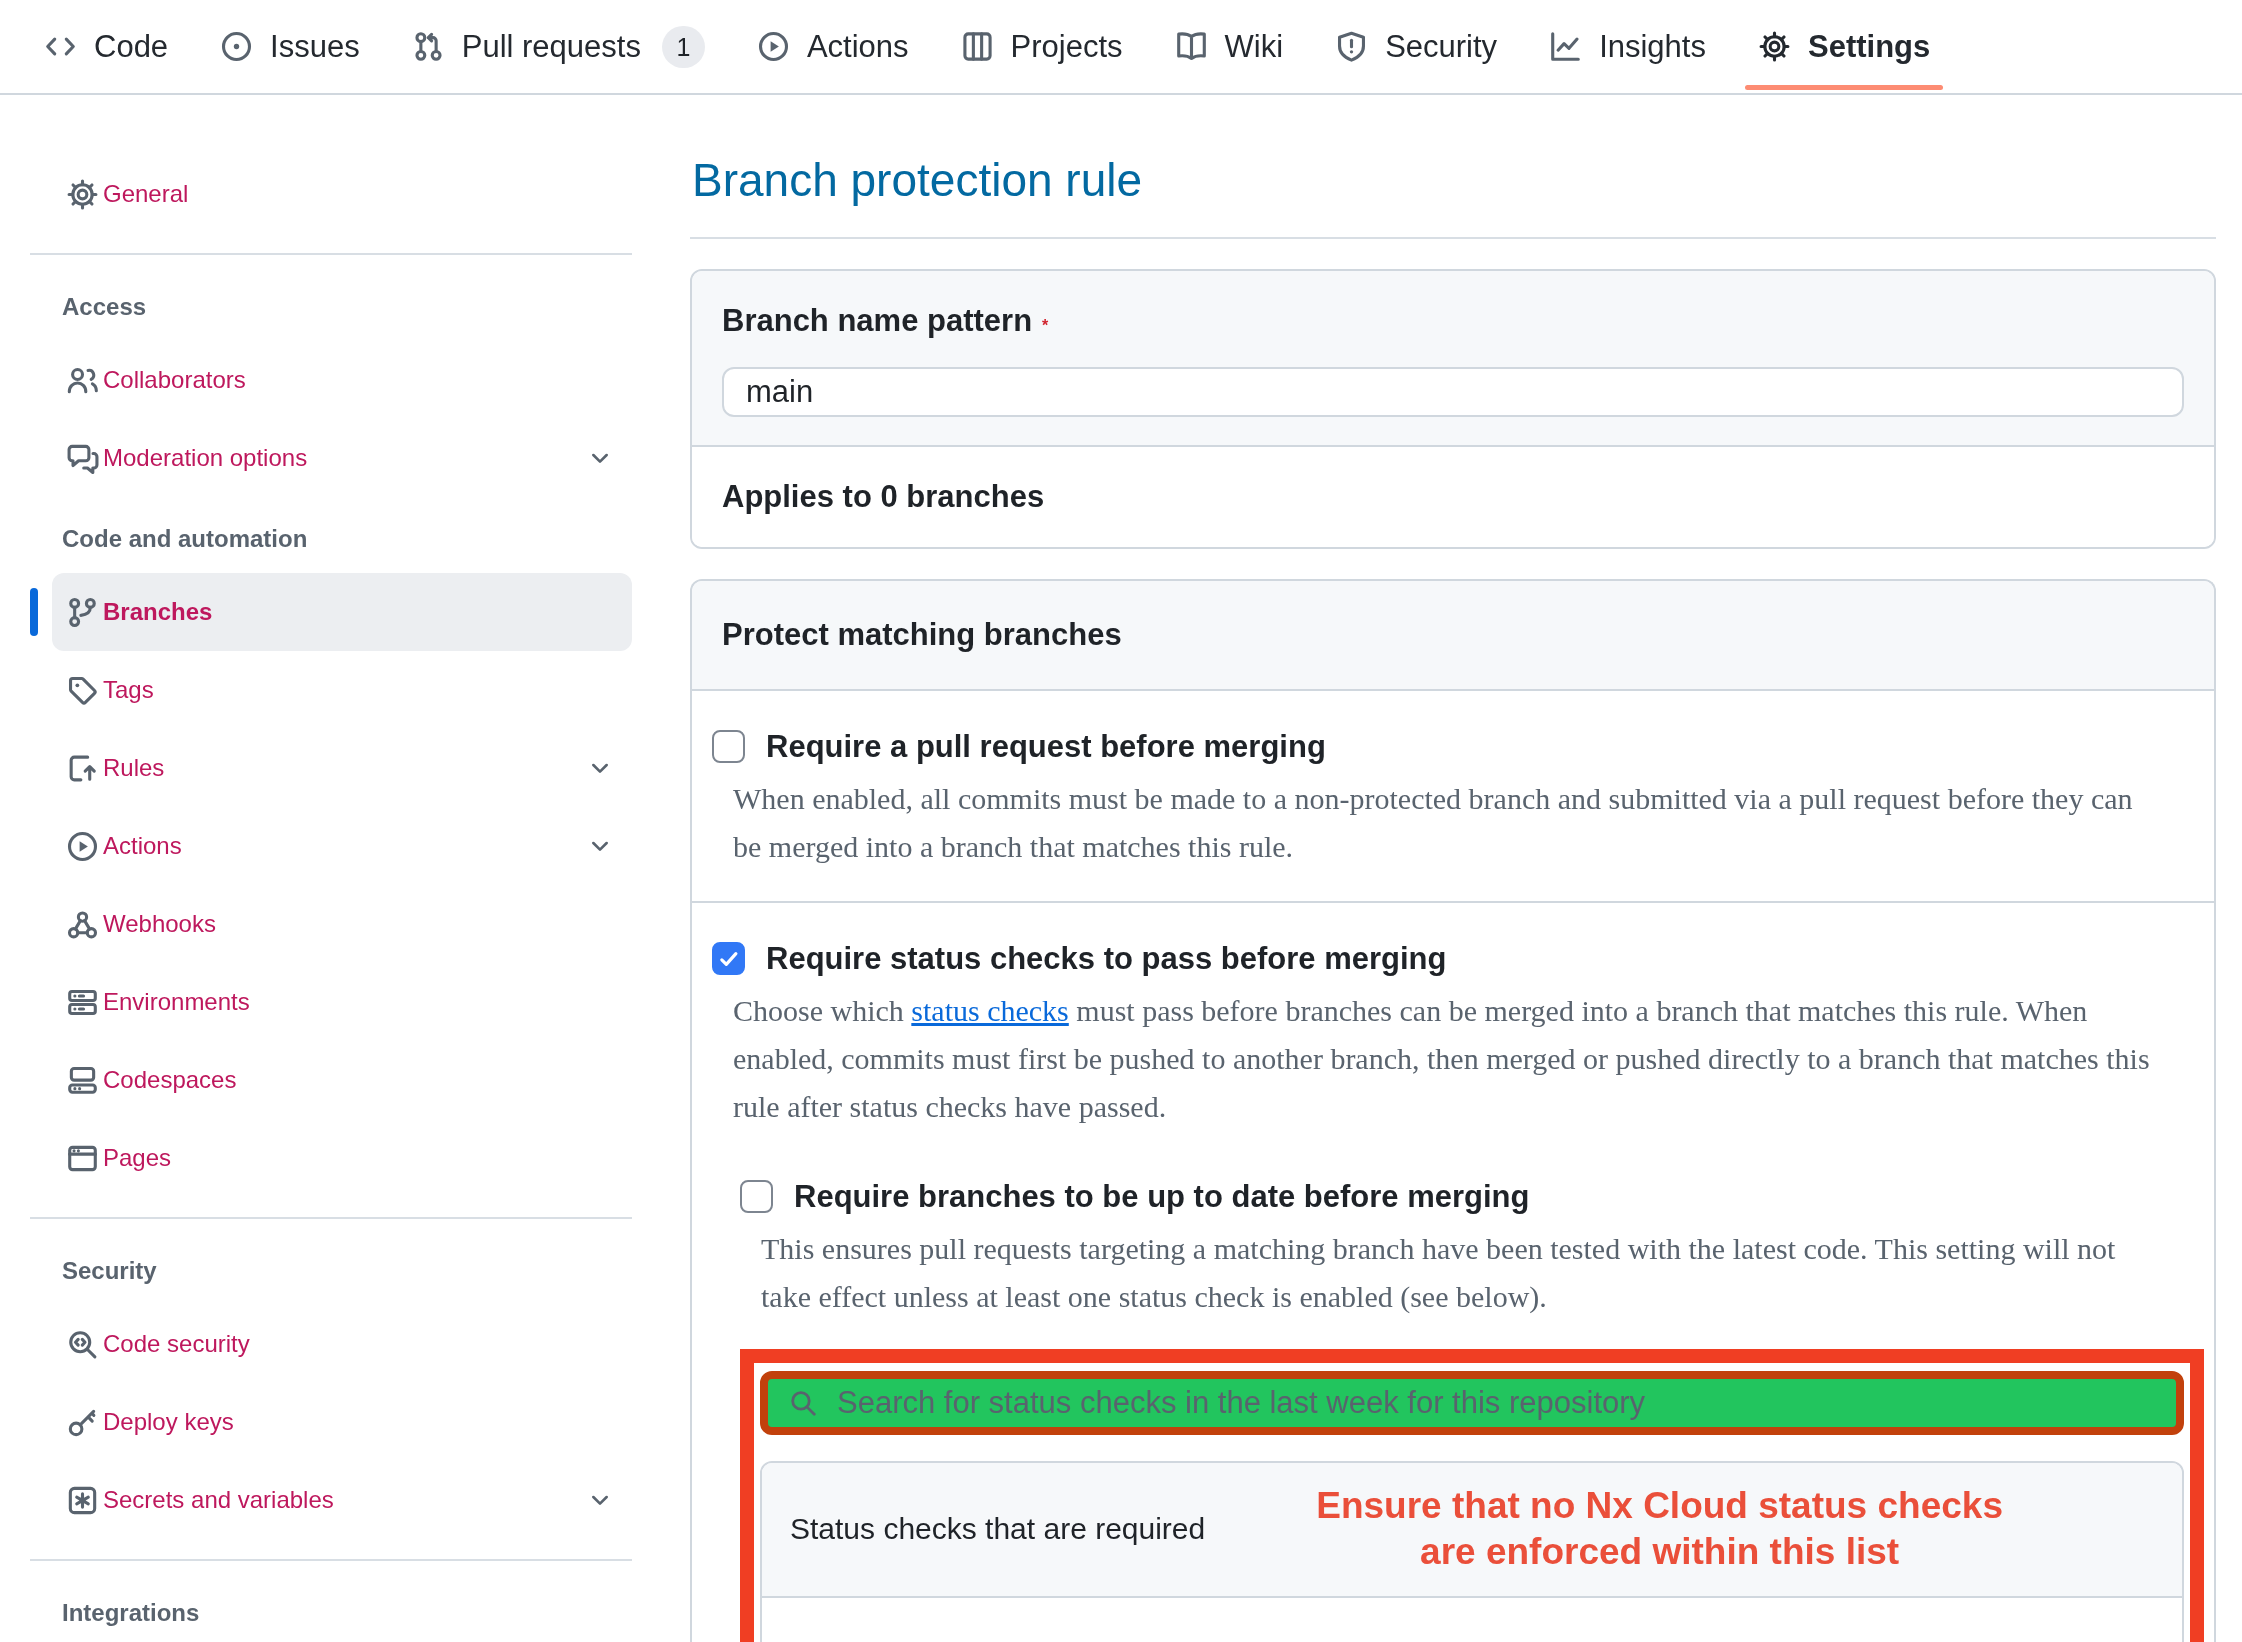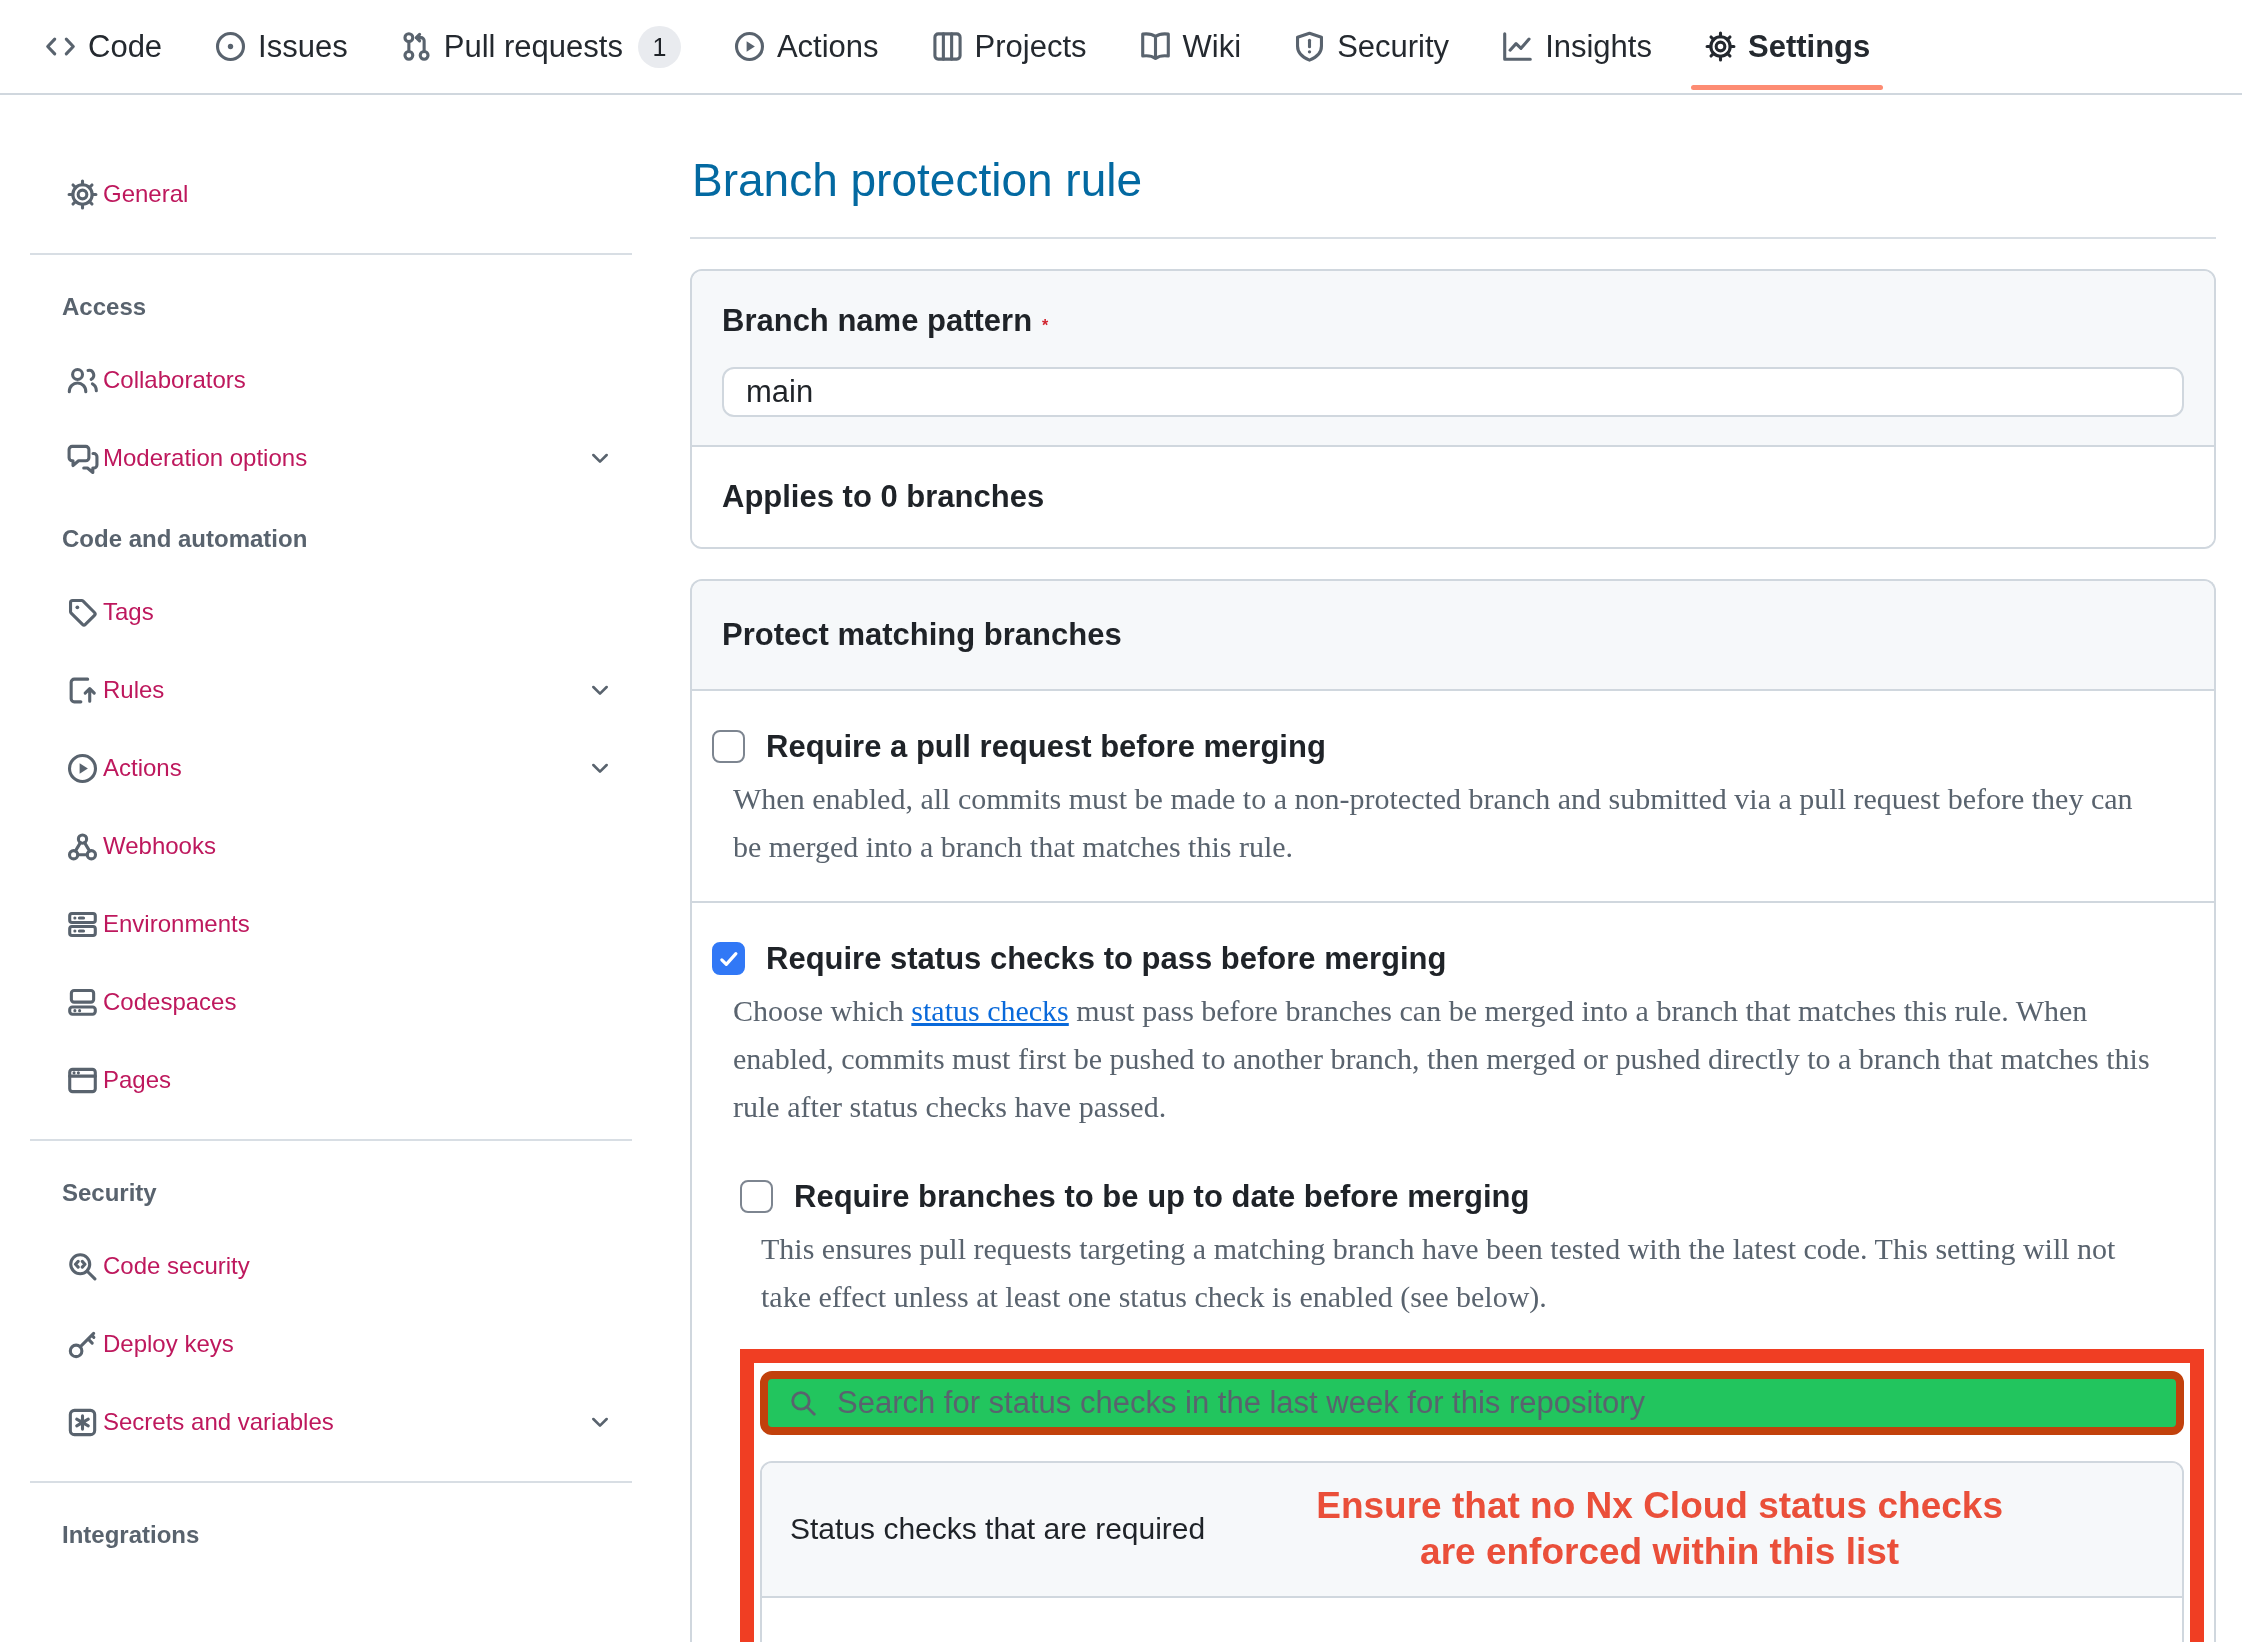--- a/index.html
+++ b/index.html
@@ -11,21 +11,21 @@
   html,body{margin:0;padding:0;}
   body{
     width:2242px;height:1642px;overflow:hidden;background:#fff;color:#1f2328;
     font-family:"Liberation Sans", sans-serif;
   }
   svg{display:block;}
   .ic{stroke:#59636e;fill:none;stroke-width:1.5;stroke-linecap:round;stroke-linejoin:round;}
   .ic-dark{stroke:#24292f;}
   
   .topnav{height:95px;border-bottom:2px solid #d0d7de;display:flex;align-items:center;padding:0 18px;}
-  .nav-item{position:relative;display:flex;align-items:center;gap:11px;height:93px;padding:0 15px;margin:0 11px;font-size:31px;color:#24292f;cursor:pointer;}
+  .nav-item{position:relative;display:flex;align-items:center;gap:17px;height:93px;padding:0 15px;margin:0 11px;font-size:31px;color:#24292f;cursor:pointer;}
   .nav-item .nicon svg{width:33px;height:33px;}
   .nav-item.selected{font-weight:700;}
   .nav-item.selected::after{content:"";position:absolute;left:2px;right:2px;bottom:3px;height:5px;border-radius:4px;background:var(--tab-underline);}
   .counter{margin-left:4px;background:#e9ebef;border-radius:24px;min-width:43px;height:42px;line-height:42px;text-align:center;font-size:25px;padding:0 8px;color:#1f2328;font-weight:400;}
   
   .layout{display:flex;align-items:flex-start;}
   
   .sidebar{width:658px;flex-shrink:0;padding:60px 0 0 30px;}
   .side-item{position:relative;display:flex;align-items:center;gap:4px;height:78px;margin-left:22px;margin-right:26px;padding:0 18px 0 14px;border-radius:12px;font-size:24px;color:#be185d;cursor:pointer;}
   .side-item .sicon svg{width:33px;height:33px;}
@@ -194,20 +194,31 @@
         </span>
       <span>Moderation options</span>
       <span class="chev">
           <svg viewBox="0 0 16 16" class="ic">
             <path d="M4.2 6.3L8 10.1l3.8-3.8"></path>
           </svg>
         </span>
     </div>
 
     <div class="side-header">Code and automation</div>
+    <div class="side-item selected">
+      <span class="sicon">
+          <svg viewBox="0 0 16 16" class="ic">
+            <circle cx="4.2" cy="3.6" r="1.9"></circle>
+            <circle cx="11.8" cy="3.6" r="1.9"></circle>
+            <circle cx="4.2" cy="12.4" r="1.9"></circle>
+            <path d="M4.2 5.5v5M11.8 5.5c0 2.7-2.4 3.7-4.6 3.9"></path>
+          </svg>
+        </span>
+      <span>Branches</span>
+    </div>
     <div class="side-item">
       <span class="sicon">
           <svg viewBox="0 0 16 16" class="ic">
             <path d="M2.2 7.6V3.2c0-.6.4-1 1-1h4.4c.3 0 .5.1.7.3l5.5 5.5c.4.4.4 1 0 1.4l-4.4 4.4c-.4.4-1 .4-1.4 0L2.5 8.3a1 1 0 01-.3-.7z"></path>
             <circle cx="5.5" cy="5.5" r=".9" fill="#59636e" stroke="none"></circle>
           </svg>
         </span>
       <span>Tags</span>
     </div>
     <div class="side-item">

